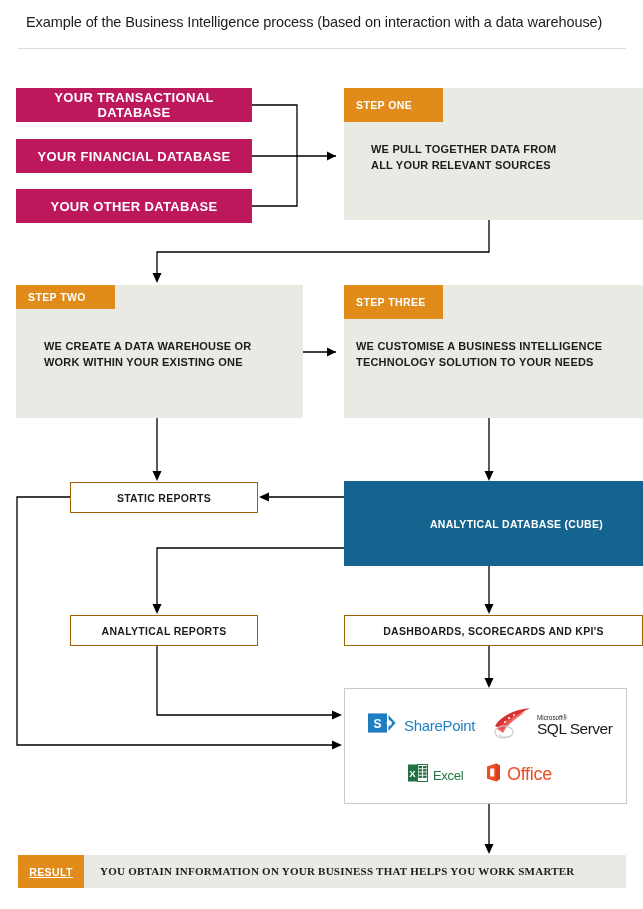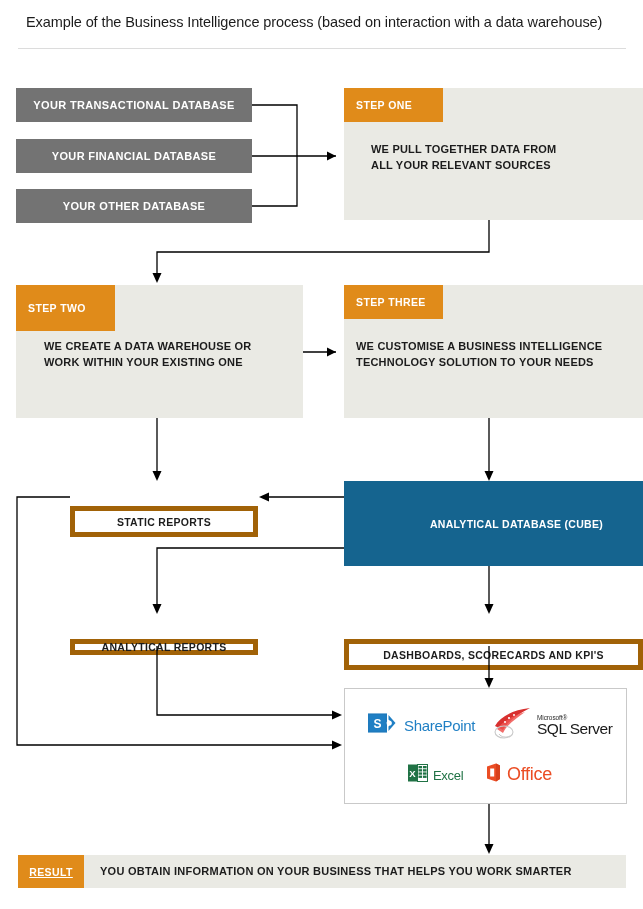--- a/index.html
+++ b/index.html
@@ -9,46 +9,46 @@
   #stage{position:relative;width:643px;height:909px;overflow:hidden;background:#fff;}
 
   .abs{position:absolute;box-sizing:border-box;}
 
   
   .title{left:26px;top:14px;width:600px;font-size:14.5px;color:#1c1c1c;
          letter-spacing:-0.1px;white-space:nowrap;}
   .rule{left:18px;top:48px;width:608px;height:1px;background:#dcdcdc;}
 
   
-  .bluebox{background:#737373;color:#ffffff;display:flex;align-items:center;
-           justify-content:center;font-size:11px;font-weight:bold;
+  .bluebox{background:#be185d;color:#ffffff;display:flex;align-items:center;
+           justify-content:center;font-size:13px;font-weight:bold;
            letter-spacing:.35px;text-align:center;}
   .src1{left:16px;top:88px;width:236px;height:34px;}
   .src2{left:16px;top:139px;width:236px;height:34px;text-align:center;}
   .src3{left:16px;top:189px;width:236px;height:34px;}
 
   
   .panel{background:#eaeae4;}
   .tag{background:#e08b1a;color:#ffffff;font-size:10.5px;font-weight:bold;
        letter-spacing:.4px;display:flex;align-items:center;padding-left:12px;}
   .panel-body{color:#1c1c1c;font-size:11px;font-weight:bold;line-height:16px;
               letter-spacing:.2px;}
 
   .p1{left:344px;top:88px;width:299px;height:132px;}
 
   .p2{left:16px;top:285px;width:287px;height:133px;}
 
   .p3{left:344px;top:285px;width:299px;height:133px;}
 
   
-  .obox{background:#ffffff;border:5px solid #a16207;display:flex;
+  .obox{background:#ffffff;border:1px solid #a16207;display:flex;
         align-items:center;justify-content:center;color:#1c1c1c;
-        font-size:10.5px;font-weight:bold;letter-spacing:.3px;text-align:center;margin-top:24px;}
+        font-size:10.5px;font-weight:bold;letter-spacing:.3px;text-align:center;}
   .static{left:70px;top:482px;width:188px;height:31px;}
-  .analyrep{left:70px;top:615px;width:188px;height:16px;}
+  .analyrep{left:70px;top:615px;width:188px;height:31px;}
   .dash{left:344px;top:615px;width:299px;height:31px;}
 
   
   .cube{left:344px;top:481px;width:345px;height:85px;background:#15648f;
         color:#fff;display:flex;align-items:center;justify-content:center;
         font-size:10.5px;font-weight:bold;letter-spacing:.3px;}
 
   
   .logobox{left:344px;top:688px;width:283px;height:116px;
            background:#fff;border:1px solid #c9c9c9;}
@@ -65,21 +65,21 @@
   .sql-ms{color:#2a2a2a;font-size:6.5px;letter-spacing:-.1px;line-height:7px;}
   .sql-nm{color:#1a1a1a;font-size:15.5px;letter-spacing:-.5px;line-height:16px;}
 
   
   .resultbar{left:18px;top:855px;width:608px;height:33px;background:#eaeae4;}
   .resulttag{left:18px;top:855px;width:66px;height:33px;background:#e08b1a;
              color:#fff;font-size:10.5px;font-weight:bold;letter-spacing:.4px;
              display:flex;align-items:center;justify-content:center;text-decoration:underline;}
   .resulttext{left:100px;top:855px;width:520px;height:32px;display:flex;
               align-items:center;color:#1c1c1c;font-size:11px;font-weight:bold;
-              letter-spacing:.25px;}
+              letter-spacing:.25px;font-family:Liberation Serif, serif;}
 
   
   #wires{position:absolute;left:0;top:0;width:643px;height:909px;
          pointer-events:none;}
   #wires path, #wires line{stroke:#000000;stroke-width:1.3px;fill:none;}
   #wires polygon{fill:#000000;}
 </style>
 </head>
 <body>
 
@@ -93,21 +93,21 @@
   <div class="abs bluebox src3">YOUR OTHER DATABASE</div>
 
   <div class="abs panel p1"></div>
   <div class="abs tag" style="left:344px;top:88px;width:99px;height:34px;">STEP ONE</div>
   <div class="abs panel-body" style="left:371px;top:141px;width:262px;">
     <div>WE PULL TOGETHER DATA FROM</div>
     <div>ALL YOUR RELEVANT SOURCES</div>
   </div>
 
   <div class="abs panel p2"></div>
-  <div class="abs tag" style="left:16px;top:285px;width:99px;height:46px;">STEP TWO</div>
+  <div class="abs tag" style="left:16px;top:285px;width:99px;height:24px;">STEP TWO</div>
   <div class="abs panel-body" style="left:44px;top:338px;width:252px;">
     <div>WE CREATE A DATA WAREHOUSE OR</div>
     <div>WORK WITHIN YOUR EXISTING ONE</div>
   </div>
 
   <div class="abs panel p3"></div>
   <div class="abs tag" style="left:344px;top:285px;width:99px;height:34px;">STEP THREE</div>
   <div class="abs panel-body" style="left:356px;top:338px;width:284px;">
     <div>WE CUSTOMISE A BUSINESS INTELLIGENCE</div>
     <div>TECHNOLOGY SOLUTION TO YOUR NEEDS</div>

